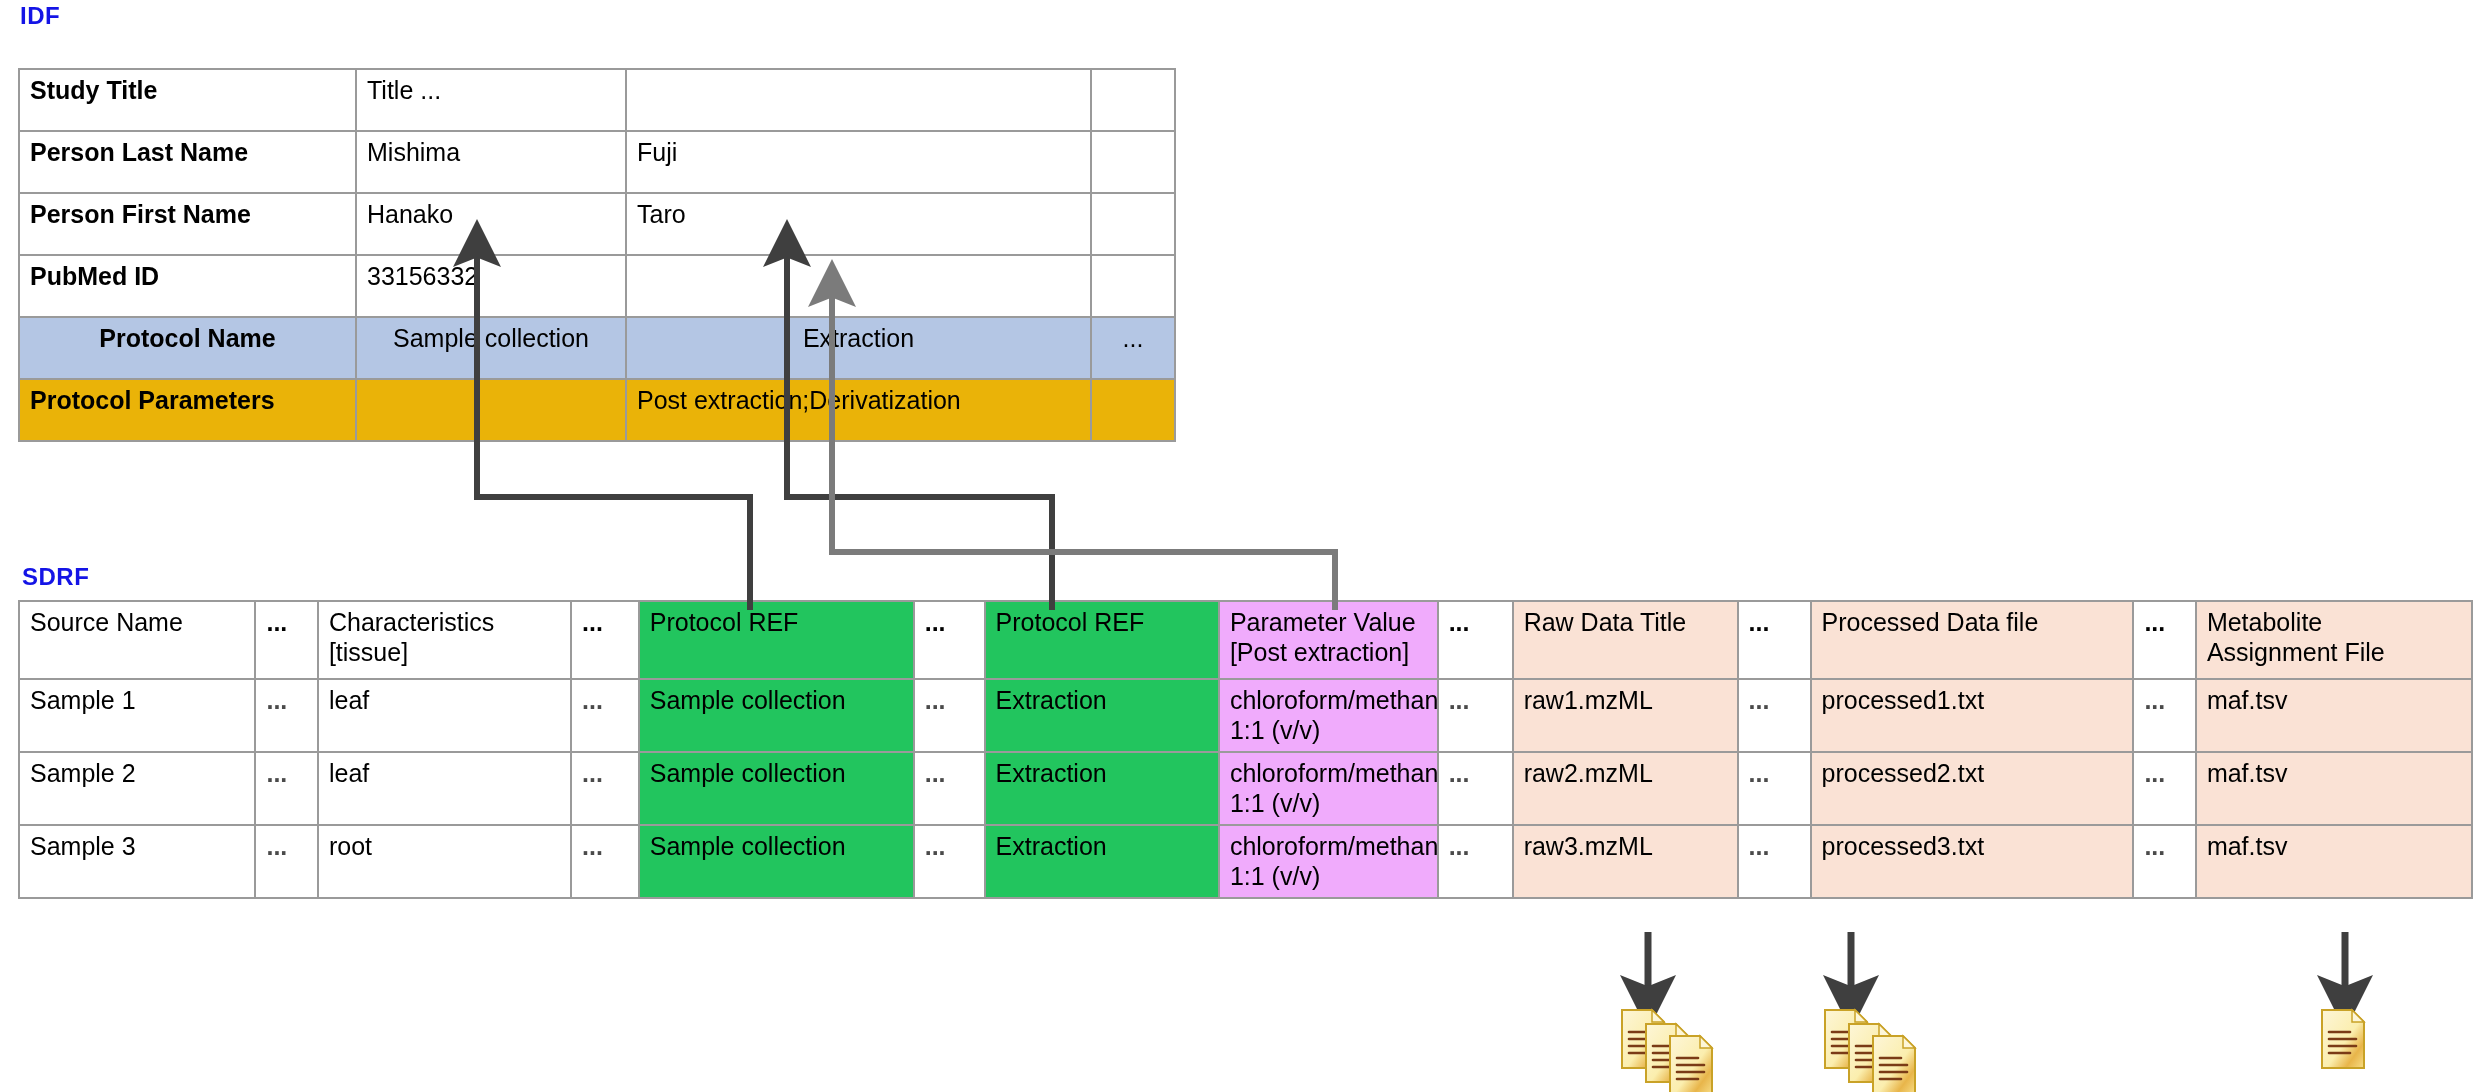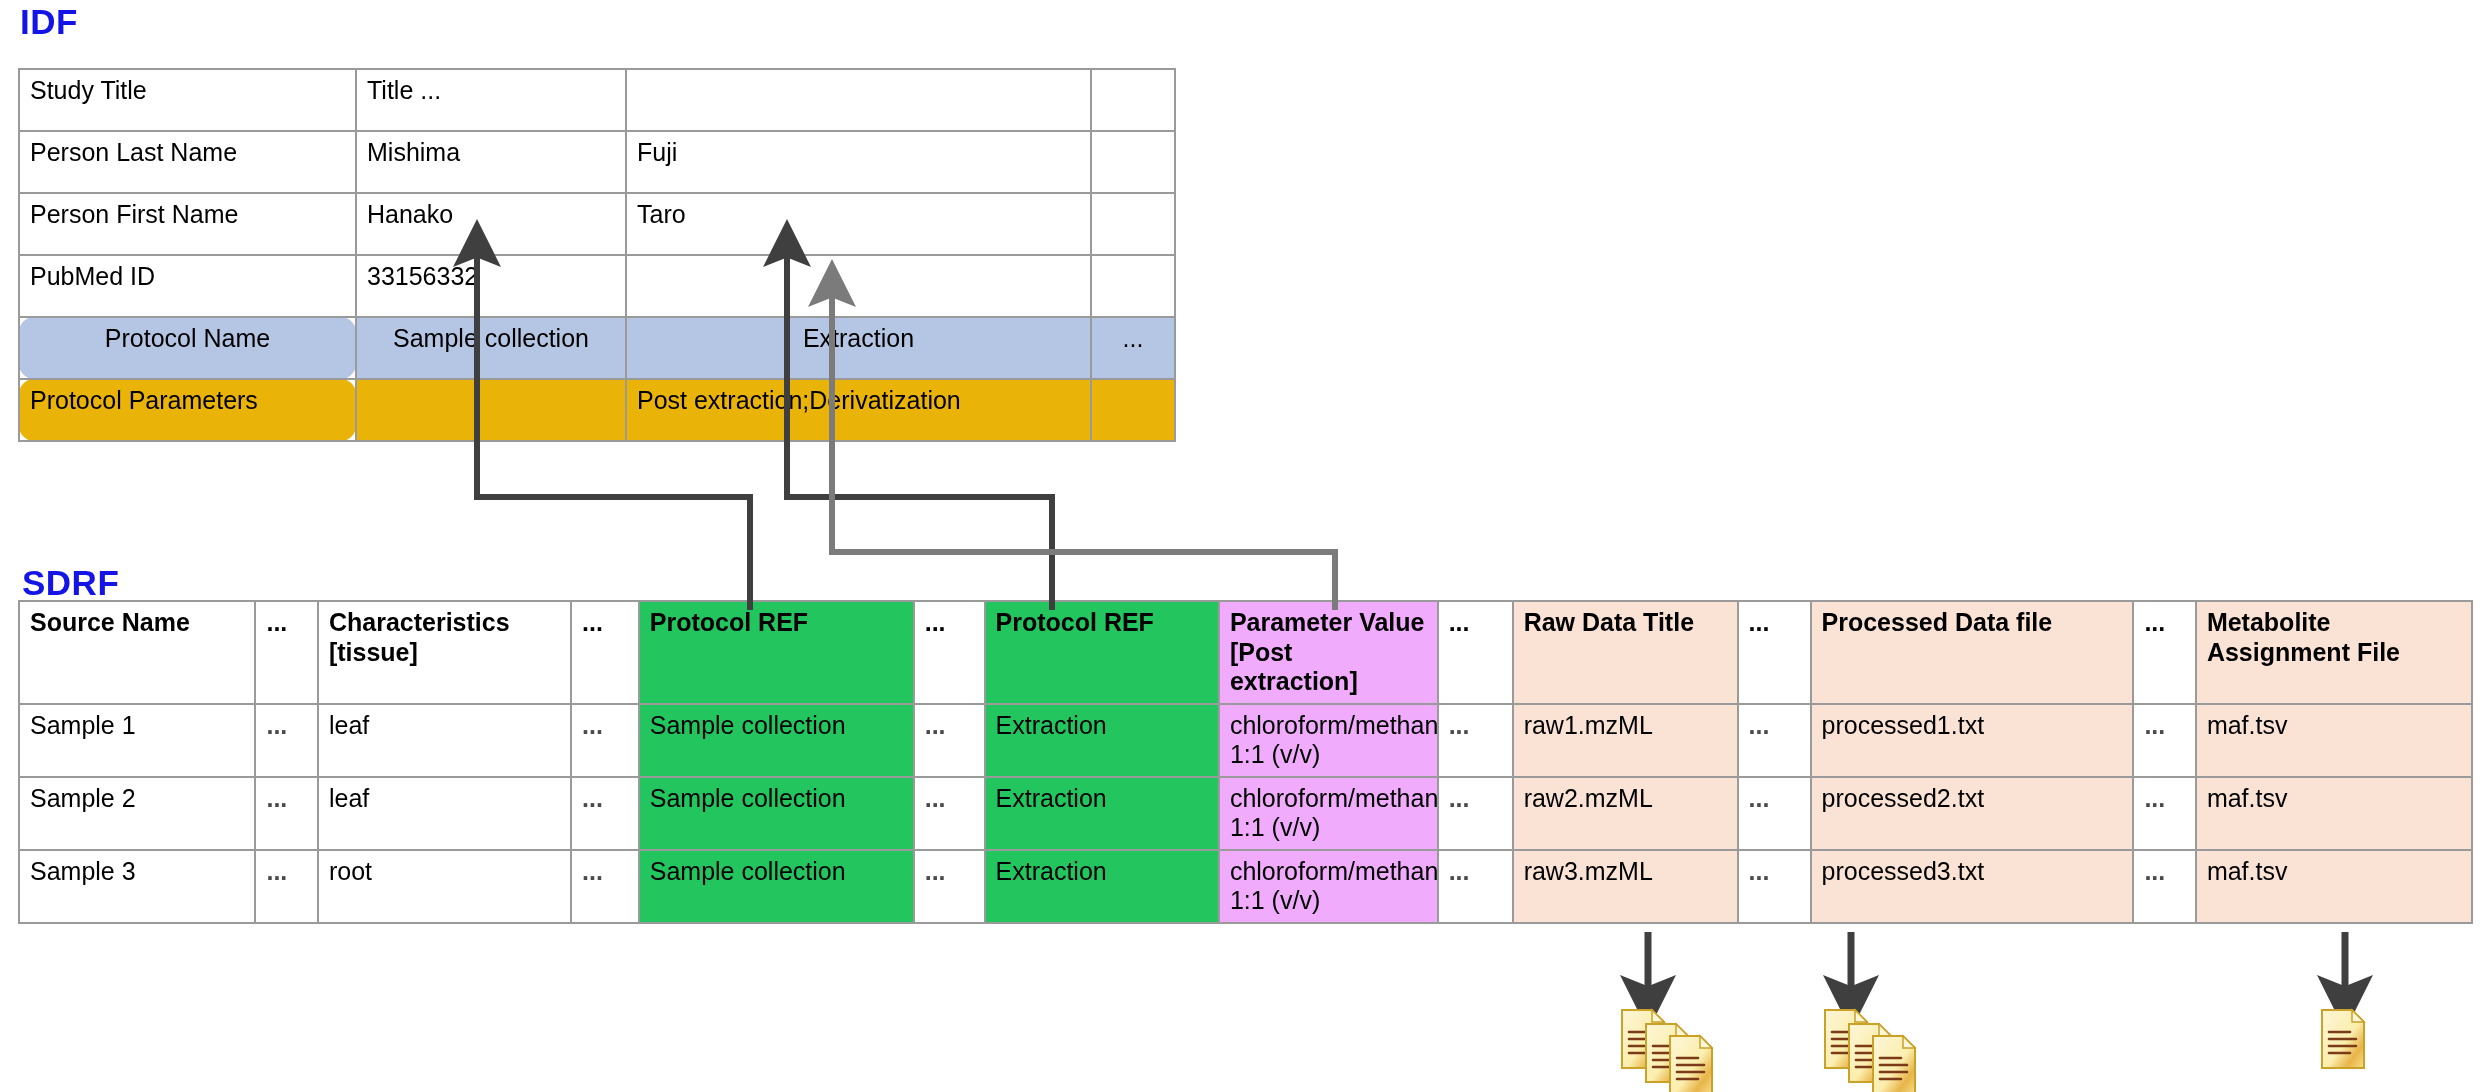--- a/index.html
+++ b/index.html
@@ -12,21 +12,21 @@
     overflow:hidden;
     -webkit-font-smoothing:antialiased;
   }
   .stage{position:absolute;left:0;top:0;width:2481px;height:1092px;}
 
   
   .section-title{
     position:absolute;
     color:#1414e6;
     font-weight:bold;
-    font-size:35px;
+    font-size:24px;
     letter-spacing:.5px;
     line-height:1;
     white-space:nowrap;
   }
   #idf-title{left:20px;top:4px;}
   #sdrf-title{left:22px;top:537px;margin-top:28px;}
 
   
   .tbl{
     position:absolute;
@@ -36,22 +36,22 @@
   }
   .tbl td{
     border:2px solid #9a9a9a;
     padding:6px 10px;
     font-size:25px;
     color:#000;
     vertical-align:top;
     line-height:1.18;
     overflow:hidden;
   }
-  .tbl td.lbl{font-weight:normal;border-radius:15px;}
-  .tbl td.hdr{font-weight:bold;}
+  .tbl td.lbl{font-weight:bold;}
+  .tbl td.hdr{font-weight:normal;}
   .dots{color:#000;font-weight:bold;font-size:25px;}
   .dots.light{color:#4a4a4a;font-weight:bold;}
 
   
   #idf-table{left:18px;top:68px;width:1156px;}
   #idf-table td{height:48px;}
   .c-blue-dark{background:#b4c6e4;text-align:center;}
   .c-blue-light{background:#eab308;}
 
   

